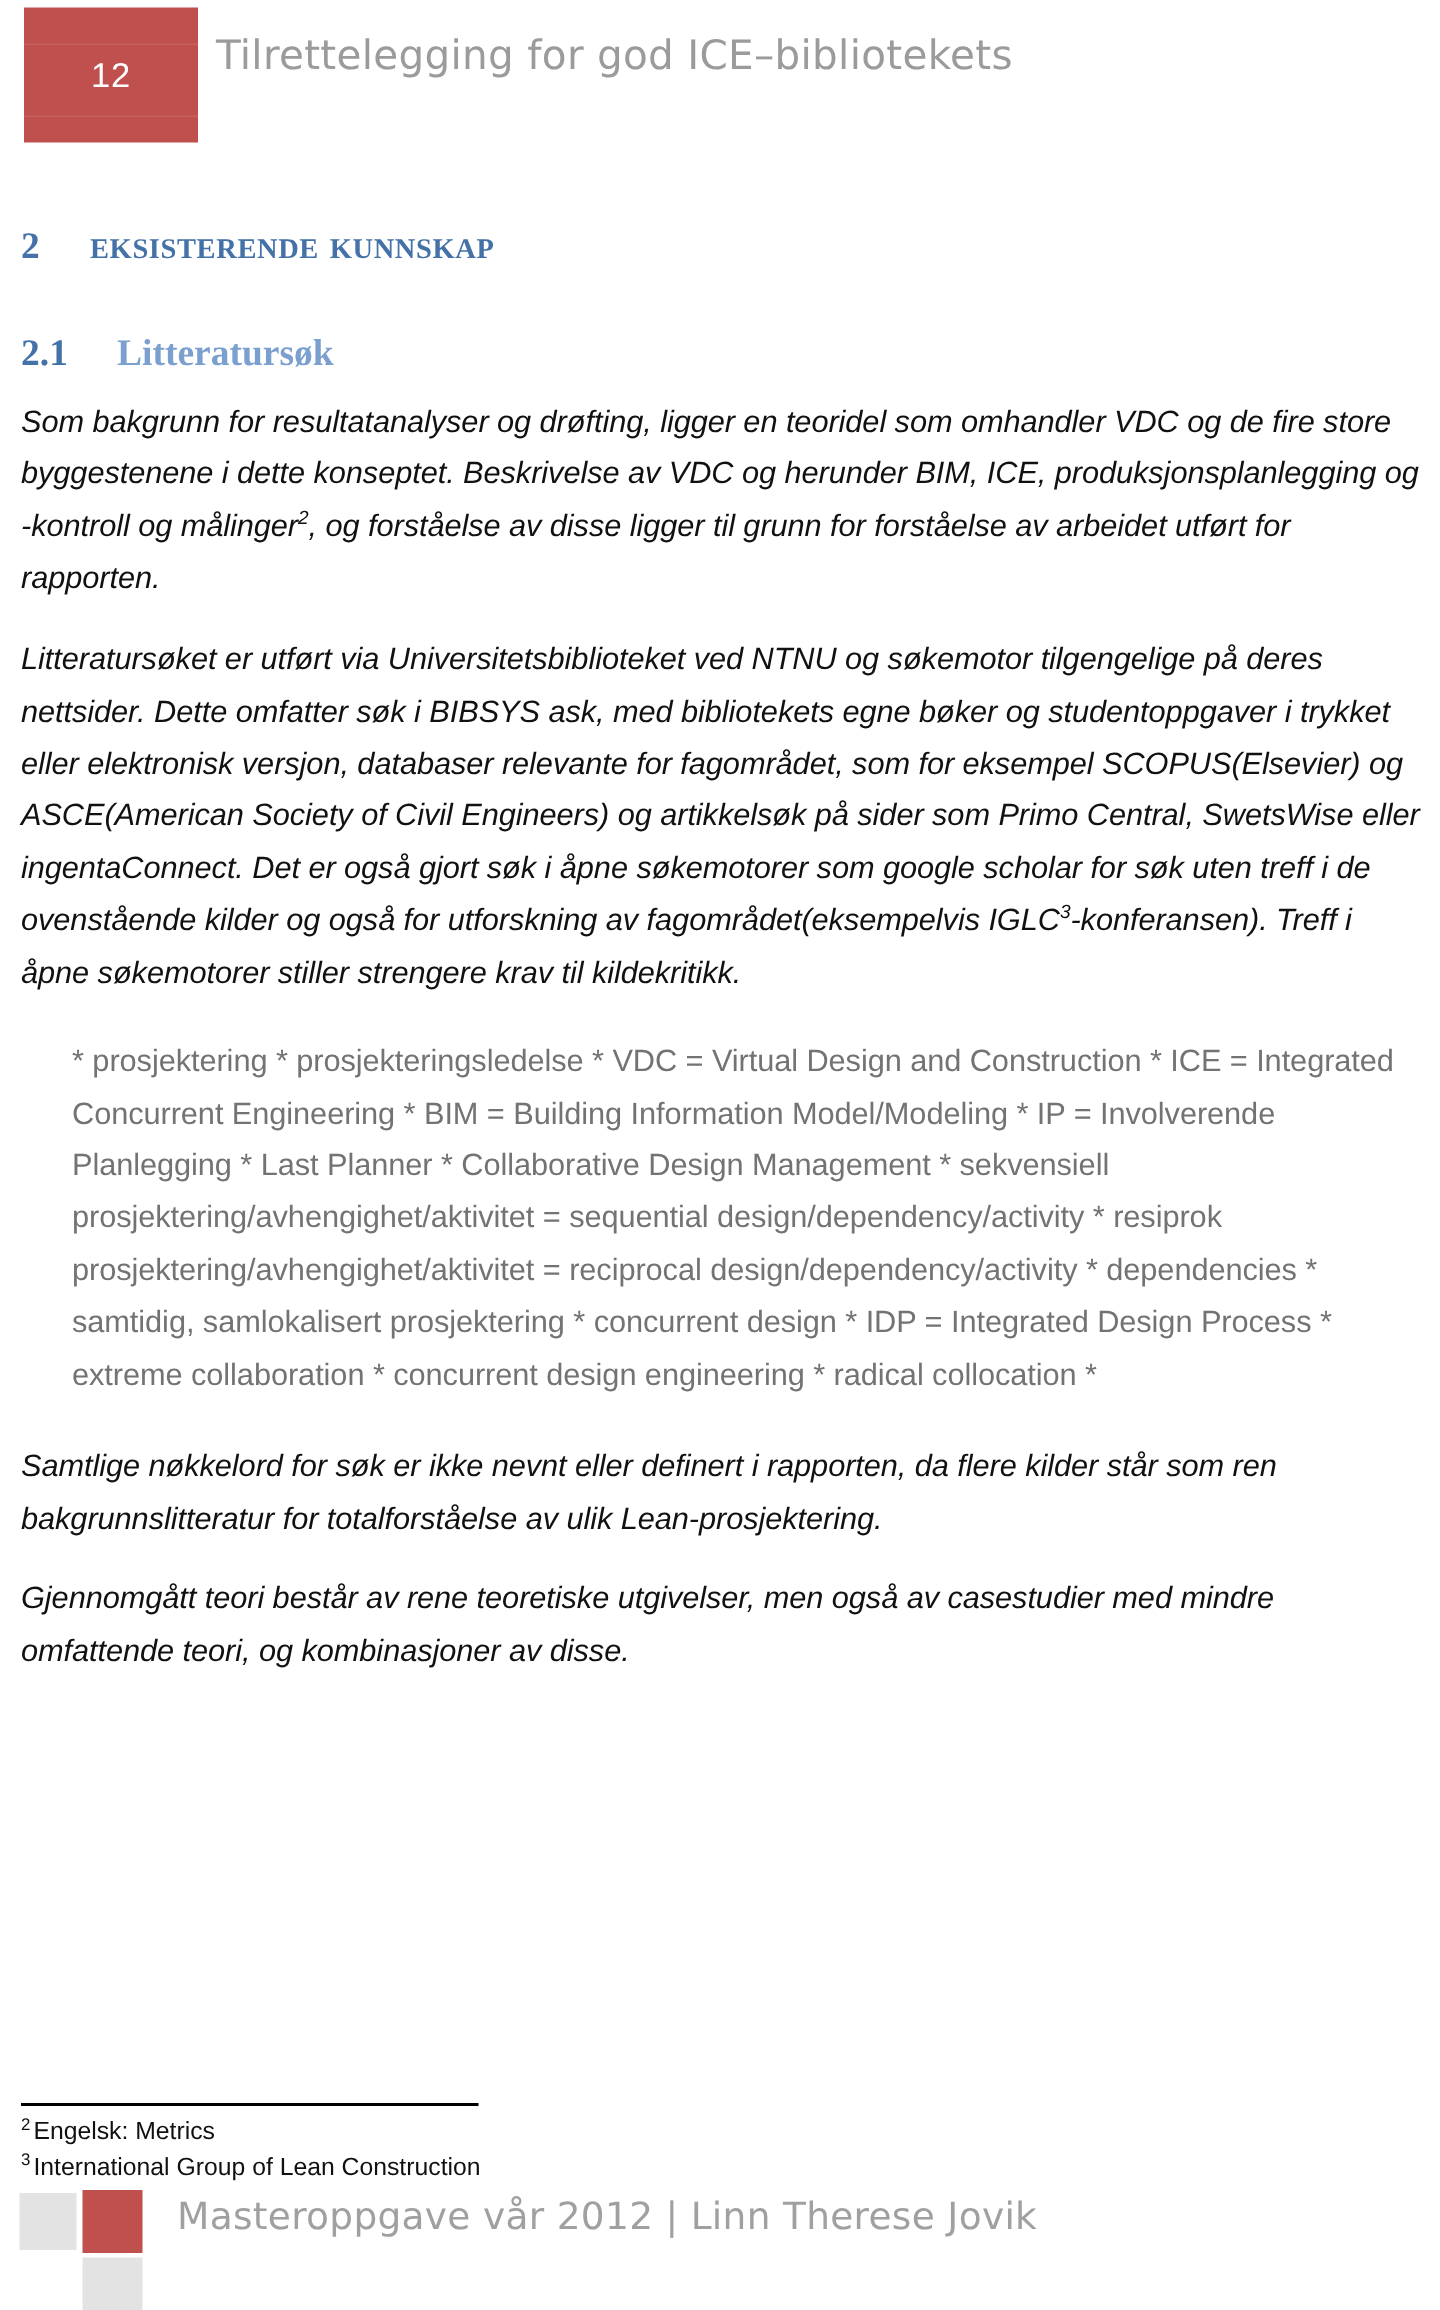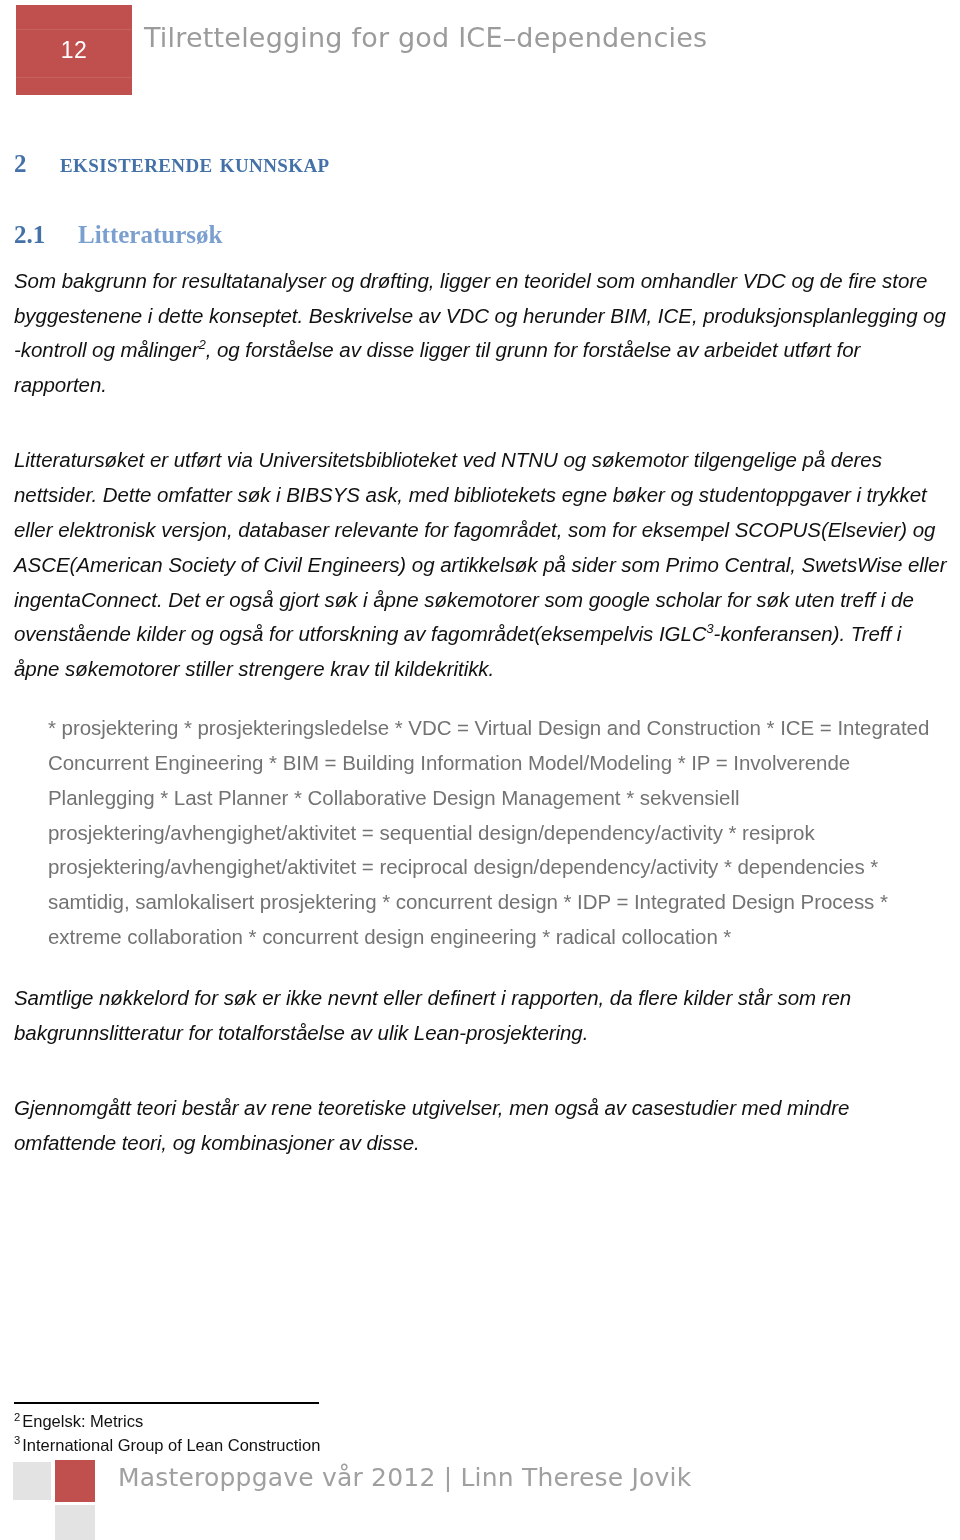--- a/index.html
+++ b/index.html
@@ -128,21 +128,21 @@
   p.body {
     margin: 0 0 0 0;
     font-family: "Liberation Sans", sans-serif;
     font-size: 20.5px;
     line-height: 1.70;
     color: #111111;
     text-align: left;
     letter-spacing: -0.05px;
     font-style: italic;
   }
-  p.body + p.body { margin-top: 40px; }
+  p.body + p.body { margin-top: 19px; }
 
   sup.fn-ref {
     font-size: 0.62em;
     vertical-align: super;
     line-height: 0;
   }
 
   .keywords {
     margin: 24px 0 0 34px;
     width: 900px;
@@ -225,21 +225,21 @@
     white-space: nowrap;
   }
 </style>
 </head>
 <body>
 
 <div class="page-header">
   <div class="header-page-box">
     <span class="header-page-num">12</span>
   </div>
-  <div class="header-title">Tilrettelegging for god ICE–dependencies</div>
+  <div class="header-title">Tilrettelegging for god ICE–bibliotekets</div>
 </div>
 
 <div class="content">
 
   <h1 class="sec-heading">
     <span class="num">2</span>
     <span class="txt">Eksisterende kunnskap</span>
   </h1>
 
   <h2 class="sub-heading">

